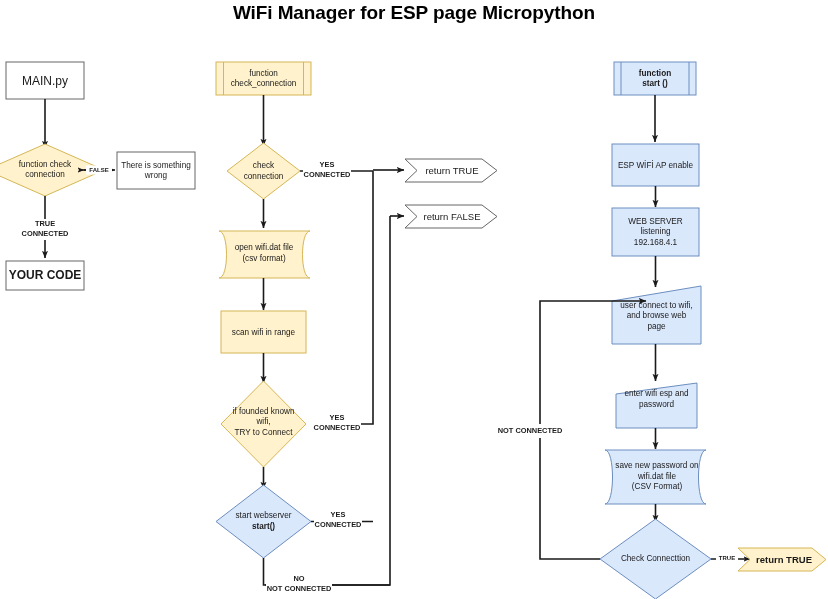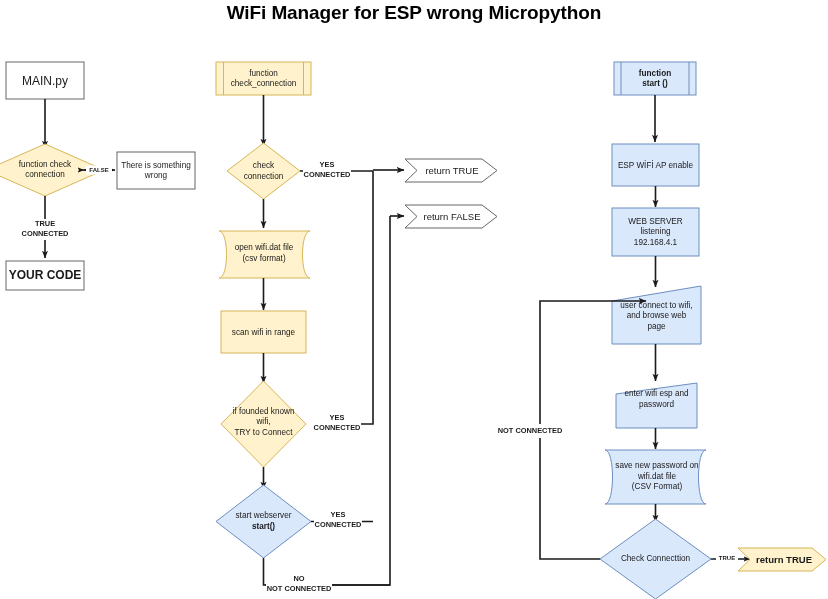--- a/index.html
+++ b/index.html
@@ -103,21 +103,21 @@
     font-weight: bold;
     color: #000000;
     letter-spacing: -0.1px;
   }
 </style>
 </head>
 <body>
 
 <div id="diagram-root">
 
-  <div id="page-title">WiFi Manager for ESP wrong Micropython</div>
+  <div id="page-title">WiFi Manager for ESP page Micropython</div>
 
   <svg id="flowchart" viewBox="0 0 828 599" xmlns="http://www.w3.org/2000/svg">
     <defs>
       <marker id="arrow" markerWidth="9" markerHeight="9" refX="7.2" refY="3" orient="auto" markerUnits="userSpaceOnUse">
         <path d="M0,0 L7.5,3 L0,6 L1.6,3 z" fill="#1a1a1a"></path>
       </marker>
       <marker id="arrowsm" markerWidth="8" markerHeight="8" refX="6.4" refY="2.6" orient="auto" markerUnits="userSpaceOnUse">
         <path d="M0,0 L6.6,2.6 L0,5.2 L1.4,2.6 z" fill="#1a1a1a"></path>
       </marker>
     </defs>

